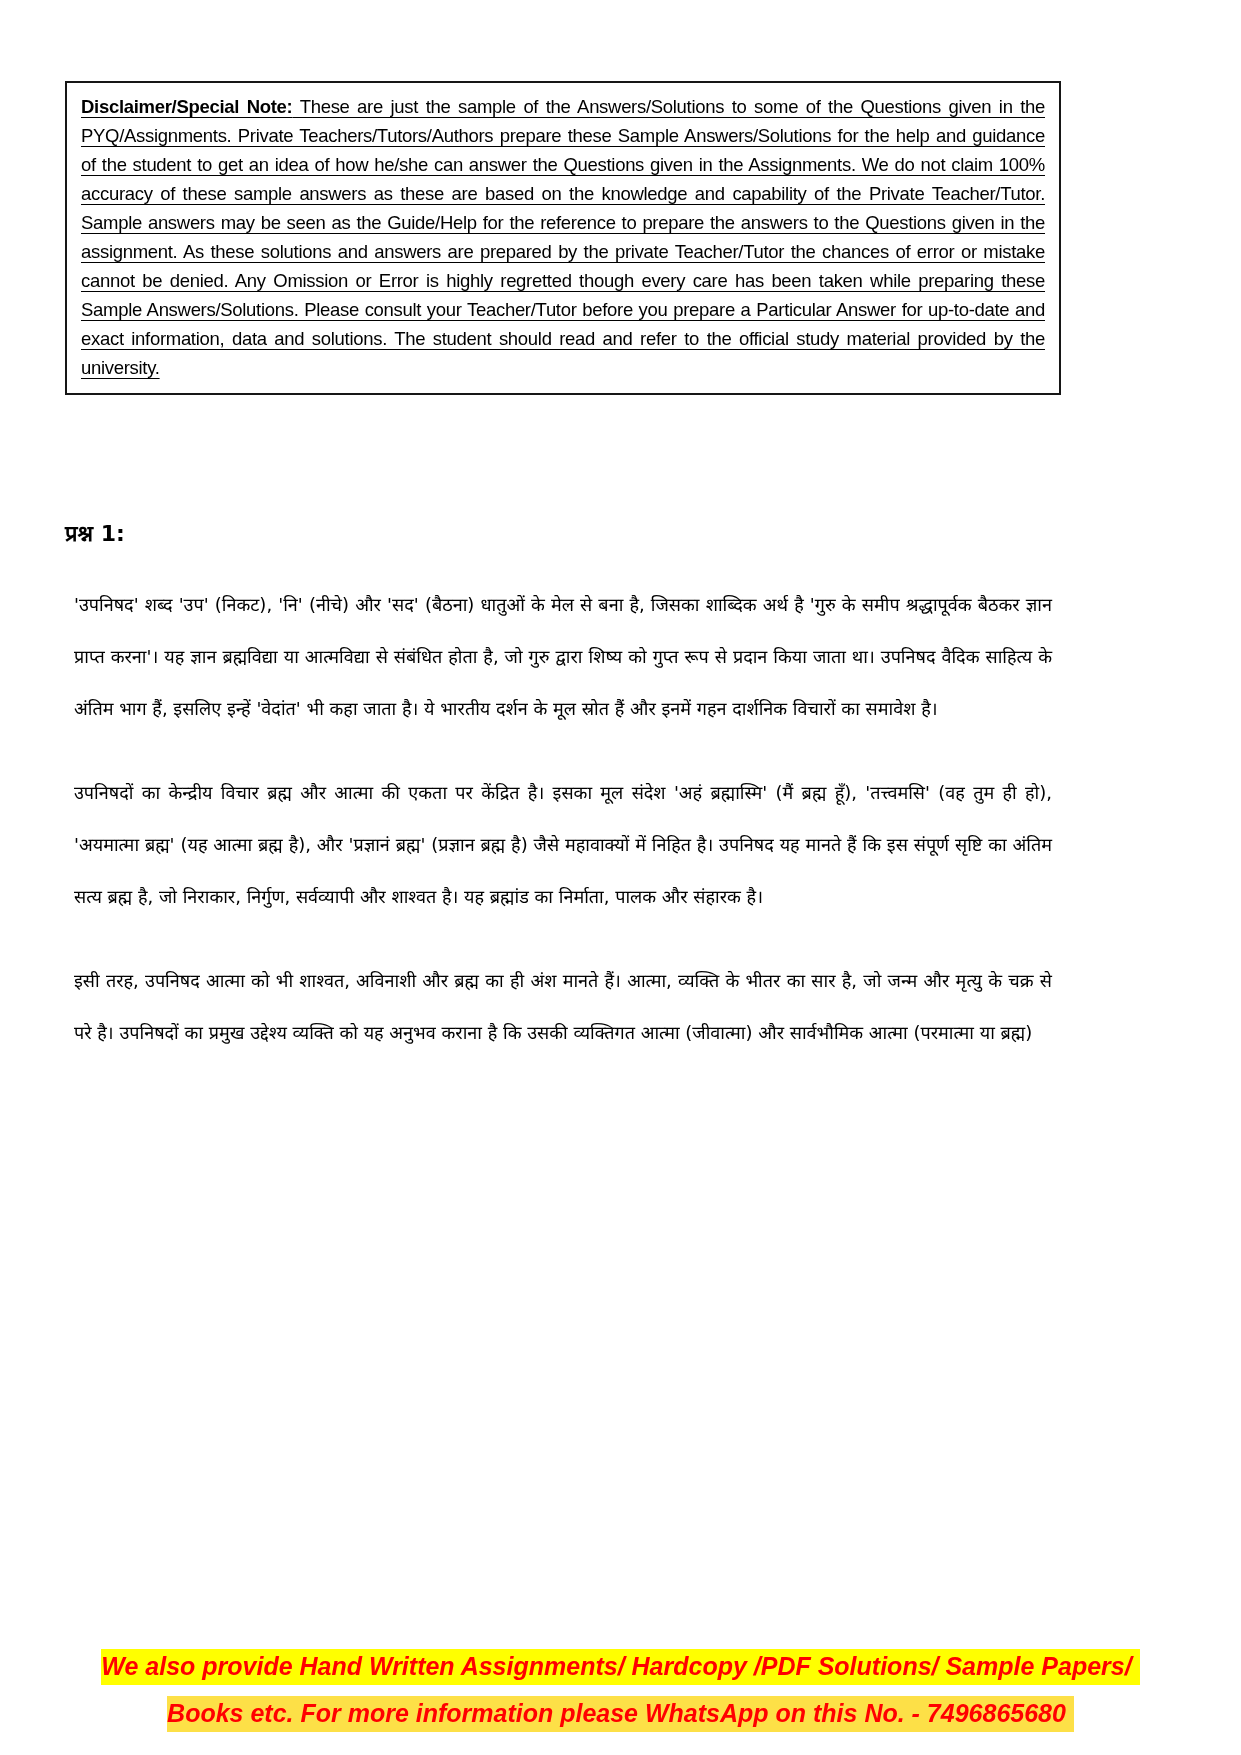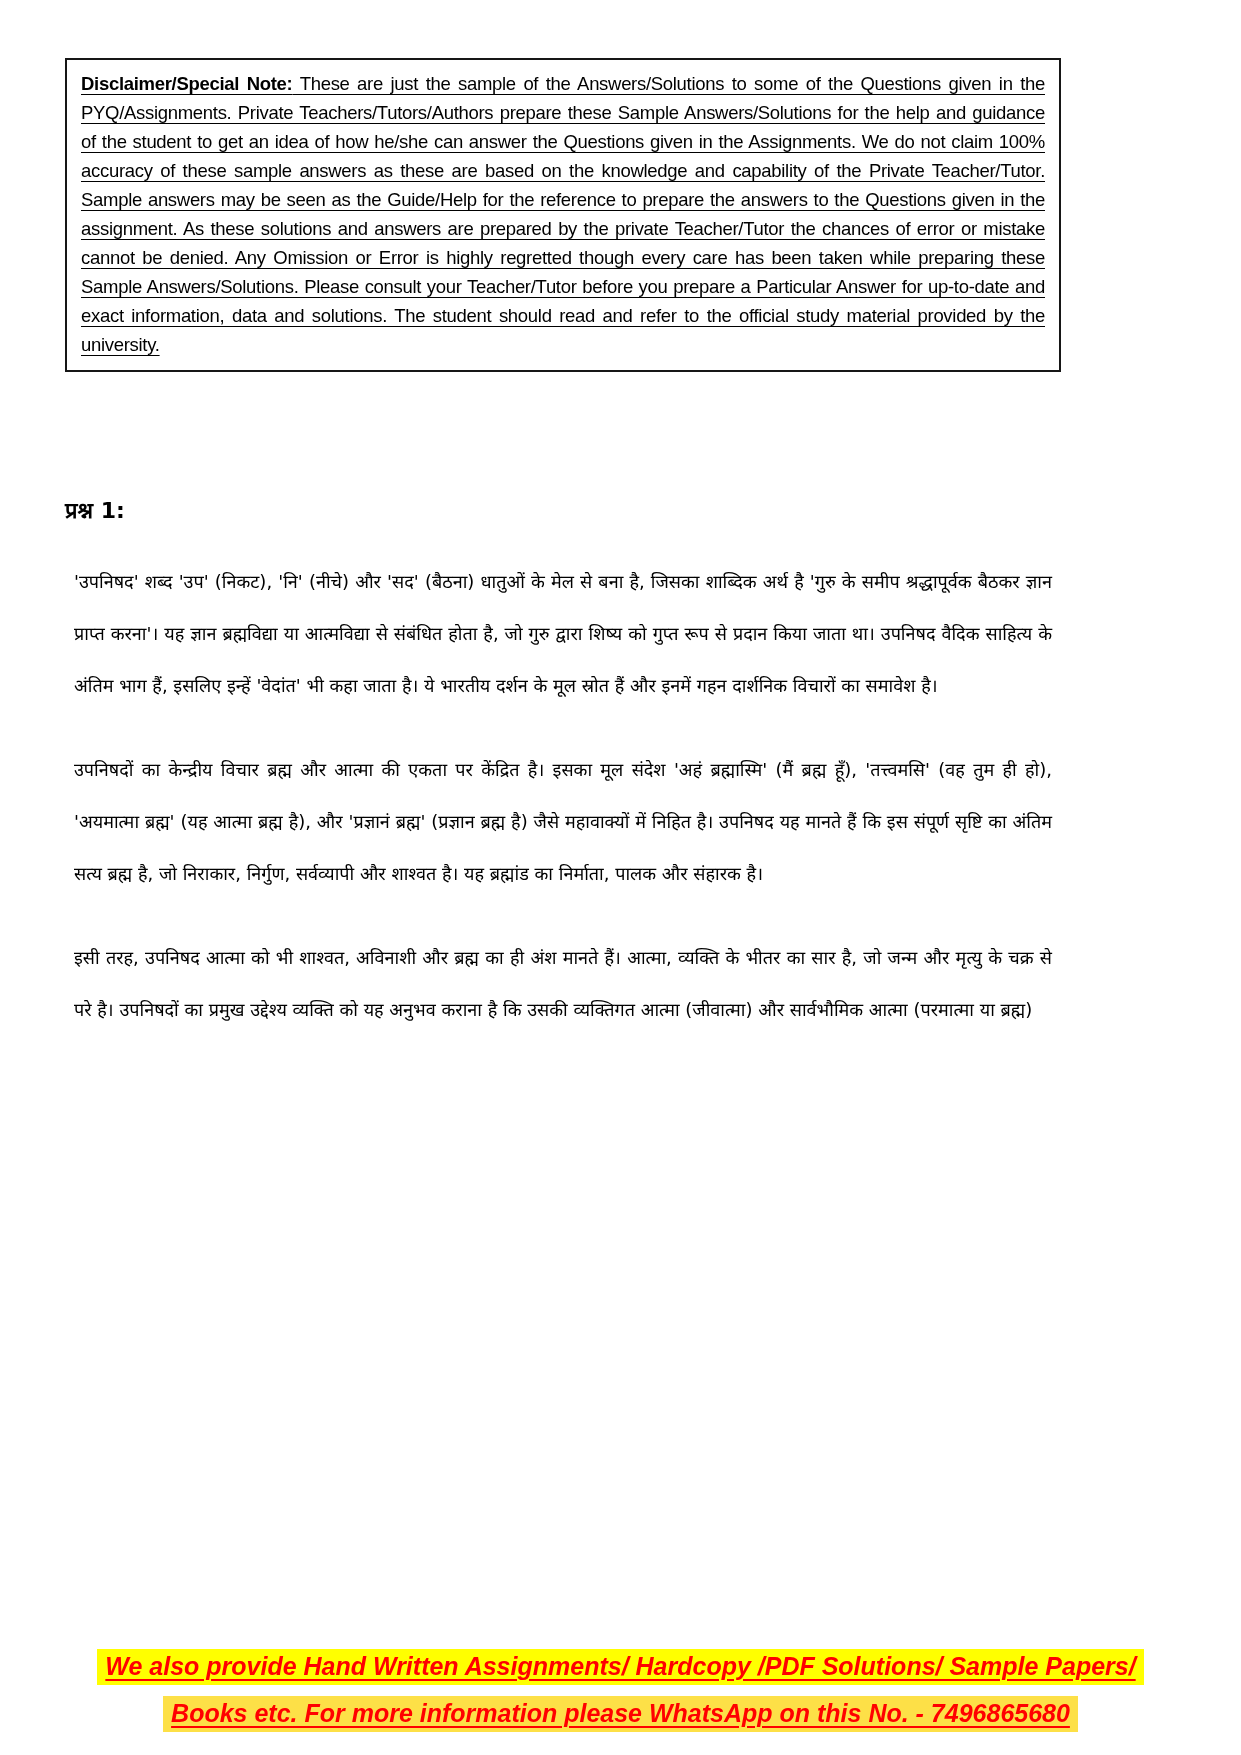--- a/index.html
+++ b/index.html
@@ -12,21 +12,21 @@
     width: 1241px;
     height: 1755px;
     background: #ffffff;
     overflow: hidden;
     font-family: "DejaVu Sans", "Liberation Sans", sans-serif;
     color: #000000;
   }
   .content {
     margin-left: 65px;
     width: 996px;
-    padding-top: 58px;
+    padding-top: 81px;
   }
   .disclaimer-box {
     border: 2px solid #161616;
     padding: 9px 14px 11px 14px;
     box-sizing: border-box;
     width: 100%;
   }
   .disclaimer-text {
     margin: 0;
     font-family: "Liberation Sans", sans-serif;
@@ -71,22 +71,21 @@
     right: 0;
     bottom: 18px;
     text-align: center;
     font-family: "Liberation Sans", sans-serif;
     font-size: 25px;
     font-weight: bold;
     font-style: italic;
     line-height: 47px;
   }
   .footer .hl {
-    padding: 3px 8px 5px 8px;
-    text-decoration: underline;
+    padding: 3px 8px 5px 0;
     text-decoration-thickness: 2px;
     text-underline-offset: 4px;
     margin-top: 44px;
   }
 </style>
 </head>
 <body>
 
 <div class="page">
   <div class="content">

